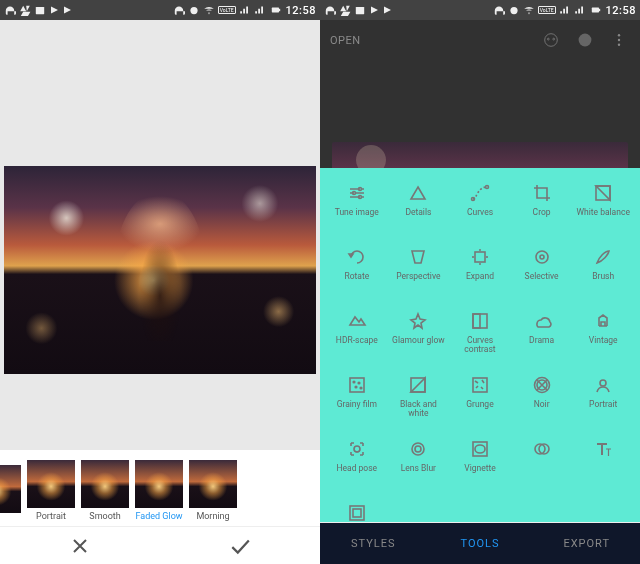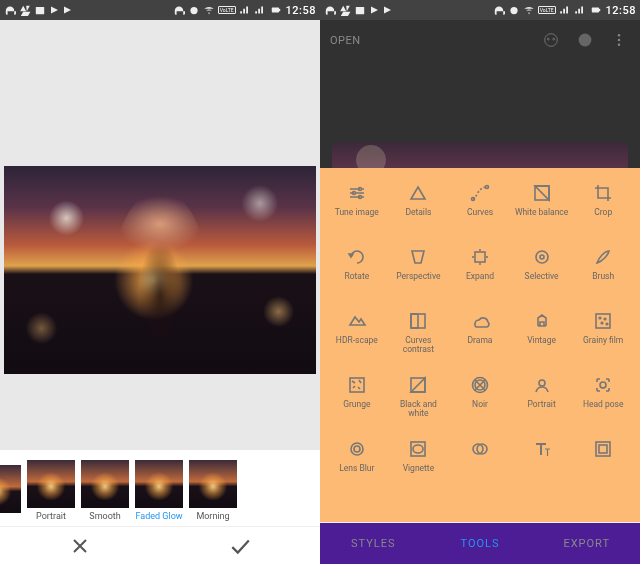--- a/index.html
+++ b/index.html
@@ -57,28 +57,28 @@
   .right-top { height: 148px; background: rgba(20,20,20,0.88); position:relative; }
   .right-header { height:40px; display:flex; align-items:center; padding:0 10px; color:#999;text-align:center;}
   .open-label { font-size:11px; color:#8a8a8a; letter-spacing:0.5px;}
   .right-header .spacer { flex:1; }
   .right-header .hicon { width:22px; height:22px; margin-left:12px; display:flex; align-items:center; justify-content:center; }
   .right-photo-peek { position:absolute; bottom:0; left:12px; right:12px; height:26px;
     background: linear-gradient(180deg,#3a2a3a 0%, #5a3348 100%);
     border-radius:2px 2px 0 0; overflow:hidden;}
   .right-photo-peek::after{content:"";position:absolute;left:8%;top:10%;width:30px;height:30px;border-radius:50%;background:rgba(255,240,200,0.2);}
 
-  .tools-panel { flex:1; background:#fdba74; overflow:hidden; padding:14px 6px 4px; }
+  .tools-panel { flex:1; background:#5eead4; overflow:hidden; padding:14px 6px 4px; }
   .tool-grid { display:grid; grid-template-columns: repeat(5, 1fr); gap:2px 0; }
   .tool { display:flex; flex-direction:column; align-items:center; justify-content:flex-start; height:62px; }
   .tool .ticon { width:22px; height:22px; color:#777; display:flex; align-items:center; justify-content:center;}
   .tool .ticon svg { stroke:#777; fill:none; stroke-width:1.6; }
   .tlabel { font-size:8.5px; color:#666; margin-top:4px; text-align:center; line-height:1.1; max-width:58px;}
 
-  .bottom-nav { height:42px; border-top:1px solid #eee; display:flex; background:#4c1d95;}
+  .bottom-nav { height:42px; border-top:1px solid #eee; display:flex; background:#0f172a;}
   .bottom-nav .nav { flex:1; display:flex; align-items:center; justify-content:center; font-size:11px; letter-spacing:1px; color:#888;}
   .bottom-nav .nav.active { color:#2196f3; }
 
   .volte { font-size:5px; border:0.5px solid #eee; padding:0 1px; border-radius:1px; line-height:1.2;}
 </style>
 </head>
 <body>
 
 <svg width="0" height="0" style="position:absolute">
 <defs>
@@ -461,36 +461,36 @@
             <div class="ticon">
               <svg width="20" height="20" viewBox="0 0 20 20">
                 <use href="#t-curves"></use>
               </svg>
             </div>
             <div class="tlabel">Curves</div>
           </div>
           <div class="tool">
             <div class="ticon">
               <svg width="20" height="20" viewBox="0 0 20 20">
+                <use href="#t-crop"></use>
+              </svg>
+            </div>
+            <div class="tlabel">Crop</div>
+          </div>
+          <div class="tool">
+            <div class="ticon">
+              <svg width="20" height="20" viewBox="0 0 20 20">
                 <use href="#t-whitebalance"></use>
               </svg>
             </div>
             <div class="tlabel">White balance</div>
           </div>
           <div class="tool">
             <div class="ticon">
               <svg width="20" height="20" viewBox="0 0 20 20">
-                <use href="#t-crop"></use>
-              </svg>
-            </div>
-            <div class="tlabel">Crop</div>
-          </div>
-          <div class="tool">
-            <div class="ticon">
-              <svg width="20" height="20" viewBox="0 0 20 20">
                 <use href="#t-rotate"></use>
               </svg>
             </div>
             <div class="tlabel">Rotate</div>
           </div>
           <div class="tool">
             <div class="ticon">
               <svg width="20" height="20" viewBox="0 0 20 20">
                 <use href="#t-perspective"></use>
               </svg>
@@ -525,20 +525,28 @@
             <div class="ticon">
               <svg width="20" height="20" viewBox="0 0 20 20">
                 <use href="#t-hdr"></use>
               </svg>
             </div>
             <div class="tlabel">HDR-scape</div>
           </div>
           <div class="tool">
             <div class="ticon">
               <svg width="20" height="20" viewBox="0 0 20 20">
+                <use href="#t-glamour"></use>
+              </svg>
+            </div>
+            <div class="tlabel">Glamour glow</div>
+          </div>
+          <div class="tool">
+            <div class="ticon">
+              <svg width="20" height="20" viewBox="0 0 20 20">
                 <use href="#t-tonal"></use>
               </svg>
             </div>
             <div class="tlabel">Curves contrast</div>
           </div>
           <div class="tool">
             <div class="ticon">
               <svg width="20" height="20" viewBox="0 0 20 20">
                 <use href="#t-drama"></use>
               </svg>
@@ -557,32 +565,32 @@
             <div class="ticon">
               <svg width="20" height="20" viewBox="0 0 20 20">
                 <use href="#t-grainy"></use>
               </svg>
             </div>
             <div class="tlabel">Grainy film</div>
           </div>
           <div class="tool">
             <div class="ticon">
               <svg width="20" height="20" viewBox="0 0 20 20">
+                <use href="#t-bw"></use>
+              </svg>
+            </div>
+            <div class="tlabel">Black and white</div>
+          </div>
+          <div class="tool">
+            <div class="ticon">
+              <svg width="20" height="20" viewBox="0 0 20 20">
                 <use href="#t-grunge"></use>
               </svg>
             </div>
             <div class="tlabel">Grunge</div>
-          </div>
-          <div class="tool">
-            <div class="ticon">
-              <svg width="20" height="20" viewBox="0 0 20 20">
-                <use href="#t-bw"></use>
-              </svg>
-            </div>
-            <div class="tlabel">Black and white</div>
           </div>
           <div class="tool">
             <div class="ticon">
               <svg width="20" height="20" viewBox="0 0 20 20">
                 <use href="#t-noir"></use>
               </svg>
             </div>
             <div class="tlabel">Noir</div>
           </div>
           <div class="tool">

